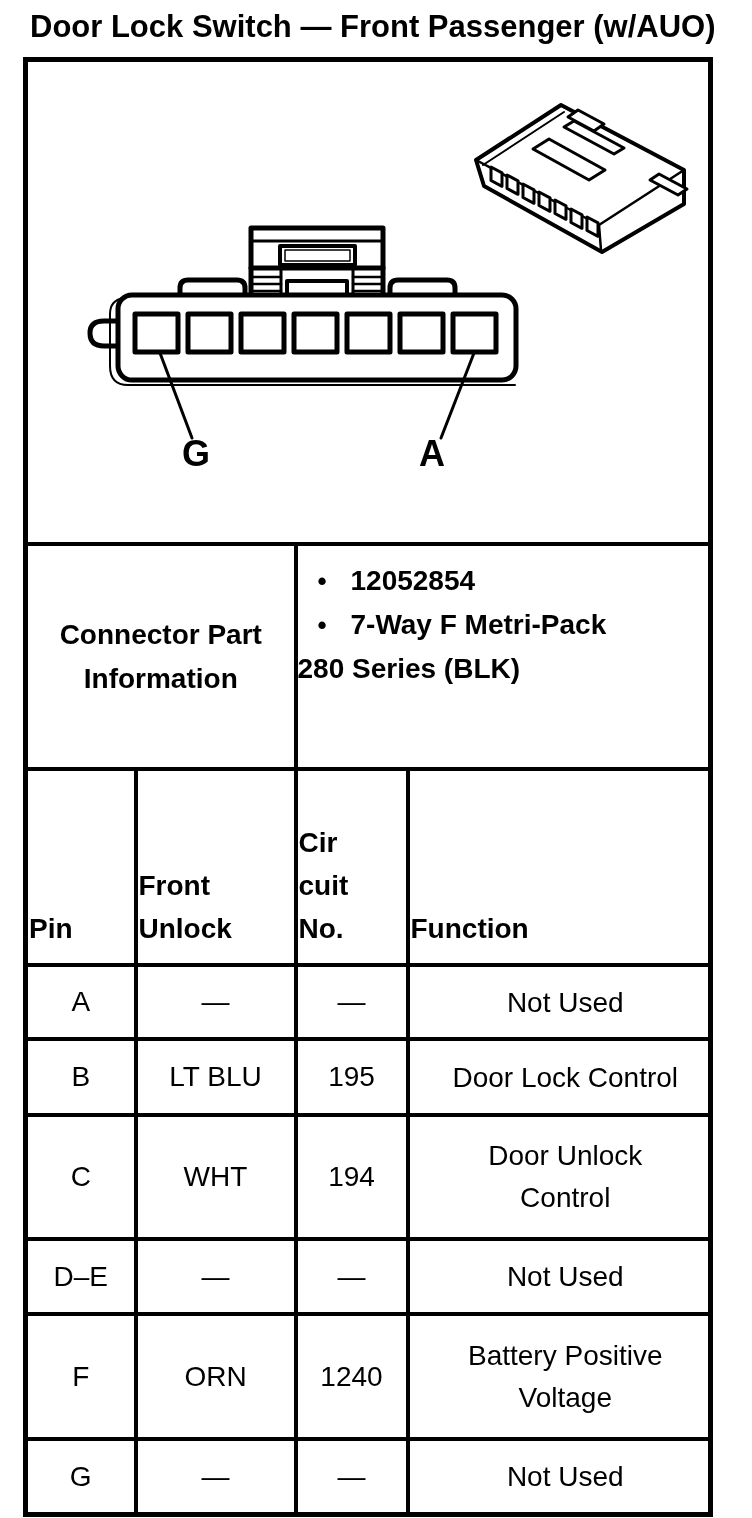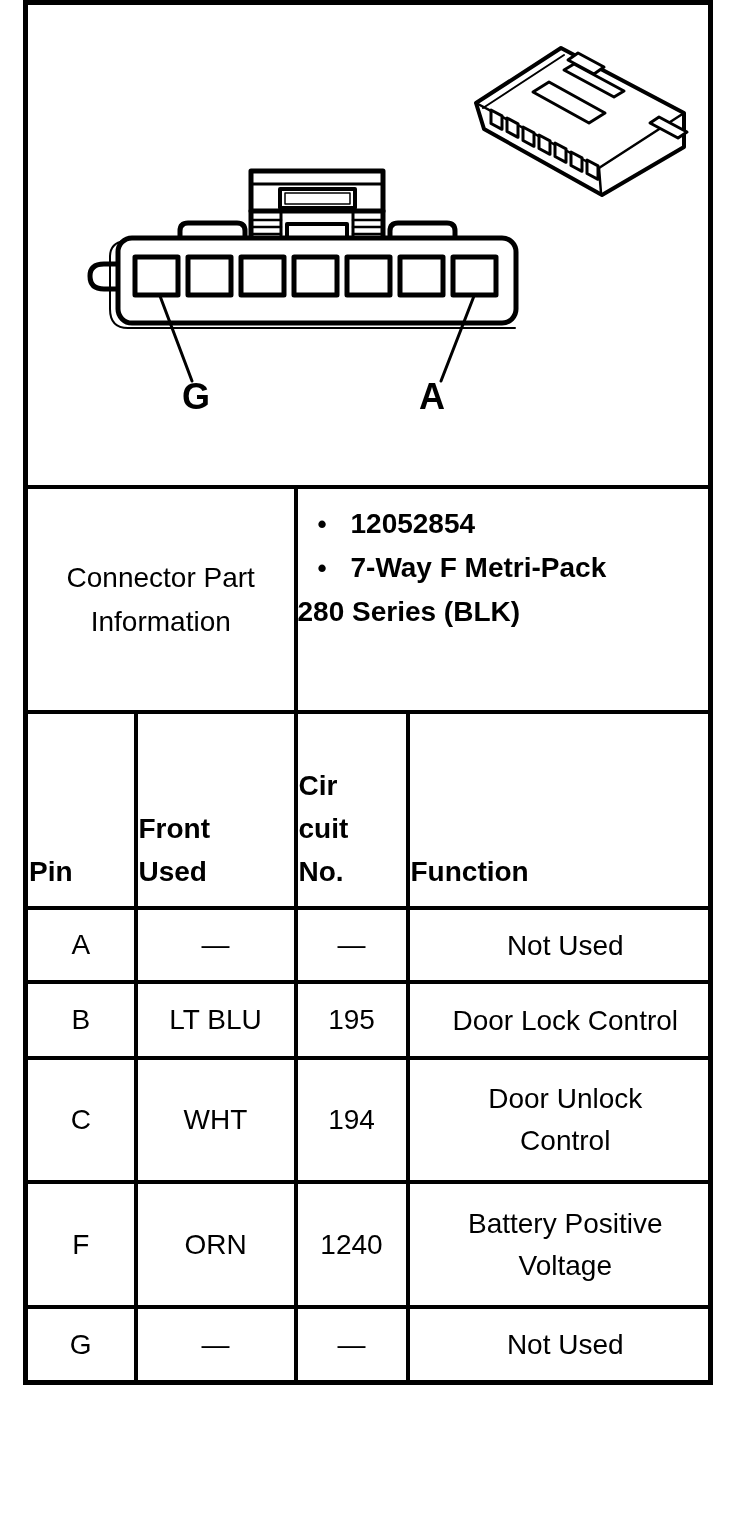--- a/index.html
+++ b/index.html
@@ -27,21 +27,21 @@
   table.doc td {
     border: 4px solid #000;
     font-size: 28px;
     overflow: hidden;
   }
   td.diagram-cell { height: 480px; padding: 0; }
   td.pi-label {
     height: 221px;
     text-align: center;
     vertical-align: middle;
-    font-weight: normal;
+    font-weight: bold;
     line-height: 44px;
     padding: 0 14px;
   }
   td.pi-bullets {
     vertical-align: top;
     font-weight: bold;
     line-height: 44px;
     padding: 13px 8px 0 0;
   }
   .b-row { display: flex; }
@@ -78,20 +78,21 @@
     font-weight: bold;
     fill: #000;
     stroke: none;
   }
 </style>
 </head>
 <body>
 
 <div class="page">
 
+  <h1 class="doc-title">Door Lock Switch — Front Passenger (w/AUO)</h1>
 
   <table class="doc">
     <colgroup>
       <col style="width:110px">
         <col style="width:160px">
         <col style="width:112px">
         <col style="width:303px">
     </colgroup>
 
     <tbody>
@@ -175,21 +176,21 @@
         <div class="b-cont">280 Series (BLK)</div>
       </td>
     </tr>
 
     <tr class="hdr">
       <td>
         <span>Pin</span>
       </td>
       <td>
         <span style="display:block">Front</span>
-        <span style="display:block">Used</span>
+        <span style="display:block">Unlock</span>
       </td>
       <td>
         <span style="display:block">Cir</span>
         <span style="display:block">cuit</span>
         <span style="display:block">No.</span>
       </td>
       <td>
         <span>Function</span>
       </td>
     </tr>
@@ -205,20 +206,26 @@
       <td>LT BLU</td>
       <td>195</td>
       <td class="fn"><span class="fn-text">Door Lock Control</span></td>
     </tr>
     <tr class="data rC">
       <td>C</td>
       <td>WHT</td>
       <td>194</td>
       <td class="fn"><span class="fn-text">Door Unlock Control</span></td>
     </tr>
+    <tr class="data rD">
+      <td>D–E</td>
+      <td>—</td>
+      <td>—</td>
+      <td class="fn"><span class="fn-text">Not Used</span></td>
+    </tr>
     <tr class="data rF">
       <td>F</td>
       <td>ORN</td>
       <td>1240</td>
       <td class="fn"><span class="fn-text">Battery Positive Voltage</span></td>
     </tr>
     <tr class="data rG">
       <td>G</td>
       <td>—</td>
       <td>—</td>

